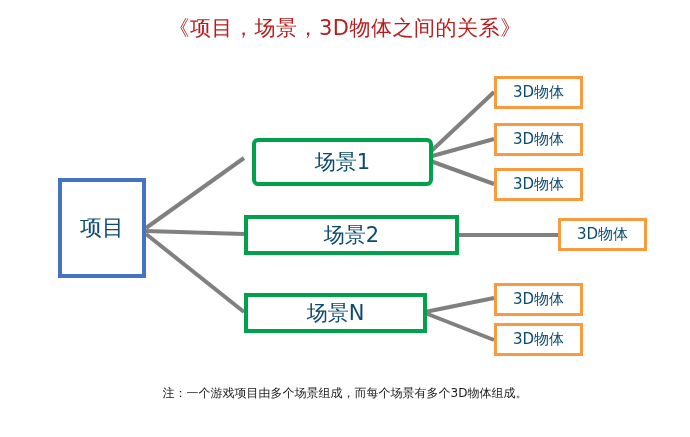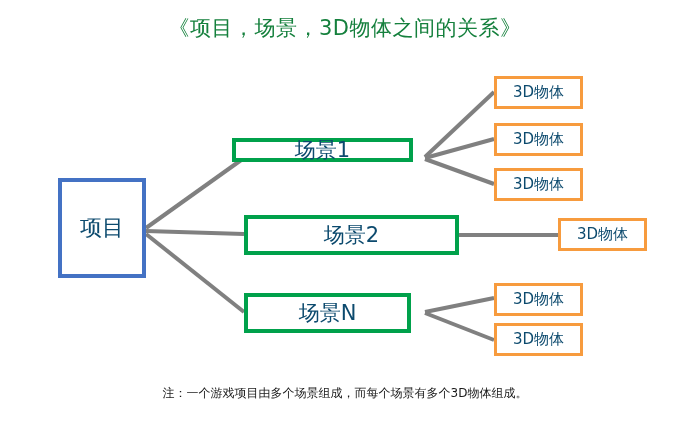--- a/index.html
+++ b/index.html
@@ -16,21 +16,21 @@
     font-family: "DejaVu Sans", "Liberation Sans", sans-serif;
   }
   #title {
     position: absolute;
     left: 0;
     top: 14px;
     width: 690px;
     text-align: center;
     font-size: 21px;
     font-weight: 400;
-    color: #15803d;
+    color: #b91c1c;
     letter-spacing: 0.5px;
     white-space: nowrap;
   }
   #caption {
     position: absolute;
     left: 0;
     top: 385px;
     width: 690px;
     text-align: center;
     font-size: 12px;
@@ -83,27 +83,27 @@
       <line x1="425" y1="159" x2="494" y2="184" stroke="#808080" stroke-width="4" stroke-linecap="butt"></line>
       <line x1="425" y1="235" x2="558" y2="235" stroke="#808080" stroke-width="4" stroke-linecap="butt"></line>
       <line x1="425" y1="312" x2="494" y2="298" stroke="#808080" stroke-width="4" stroke-linecap="butt"></line>
       <line x1="425" y1="313" x2="494" y2="340" stroke="#808080" stroke-width="4" stroke-linecap="butt"></line>
     </svg>
 
   <div id="nodes-layer">
       <div class="node node-project" style="left: 58px; top: 178px; width: 88px; height: 100px; border-color: rgb(68, 114, 196); align-items: center;">
         <span>项目</span>
       </div>
-      <div class="node node-scene" style="left: 232px; top: 138px; width: 181px; height: 24px; border-color: rgb(0, 161, 75);">
+      <div class="node node-scene" style="left: 252px; top: 138px; width: 181px; height: 48px; border-color: rgb(0, 161, 75); border-radius: 6px;">
         <span>场景1</span>
       </div>
       <div class="node node-scene" style="left: 244px; top: 215px; width: 215px; height: 40px; border-color: rgb(0, 161, 75);">
         <span>场景2</span>
       </div>
-      <div class="node node-scene" style="left: 244px; top: 293px; width: 167px; height: 40px; border-color: rgb(0, 161, 75);">
+      <div class="node node-scene" style="left: 244px; top: 293px; width: 183px; height: 40px; border-color: rgb(0, 161, 75);">
         <span>场景N</span>
       </div>
       <div class="node node-object" style="left: 494px; top: 76px; width: 89px; height: 33px; border-color: rgb(247, 155, 62);">
         <span>3D物体</span>
       </div>
       <div class="node node-object" style="left: 494px; top: 123px; width: 89px; height: 33px; border-color: rgb(247, 155, 62);">
         <span>3D物体</span>
       </div>
       <div class="node node-object" style="left: 494px; top: 168px; width: 89px; height: 33px; border-color: rgb(247, 155, 62);">
         <span>3D物体</span>

